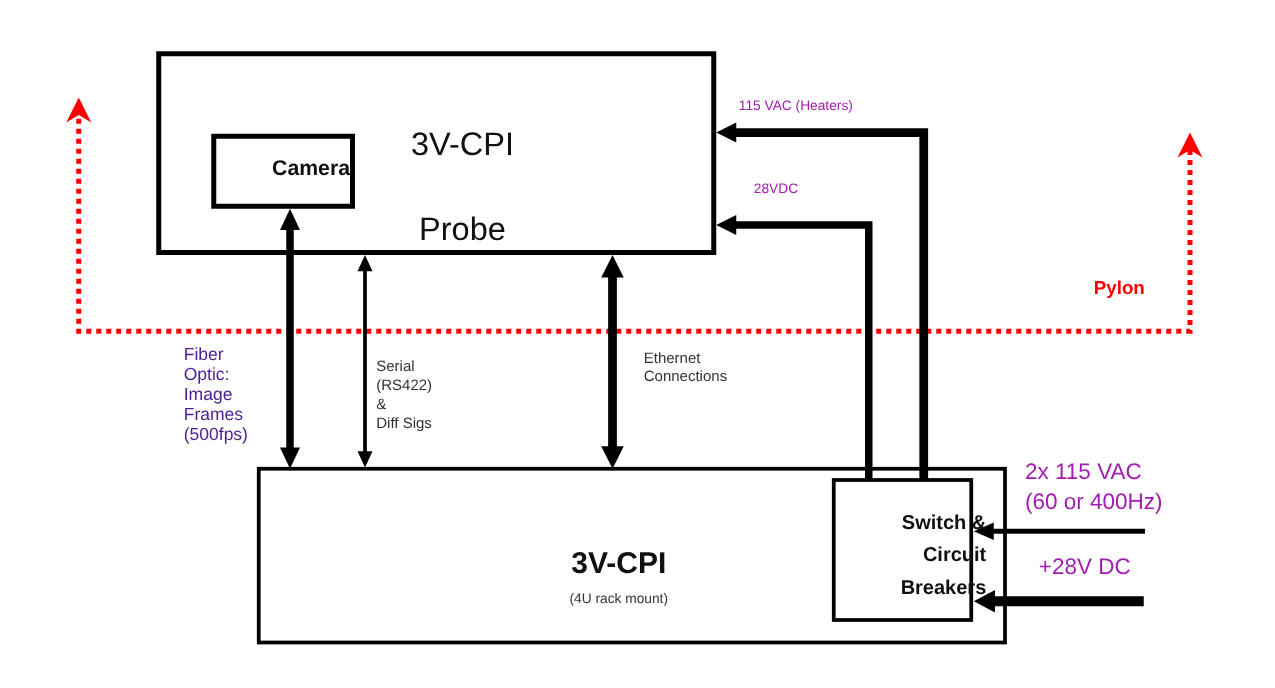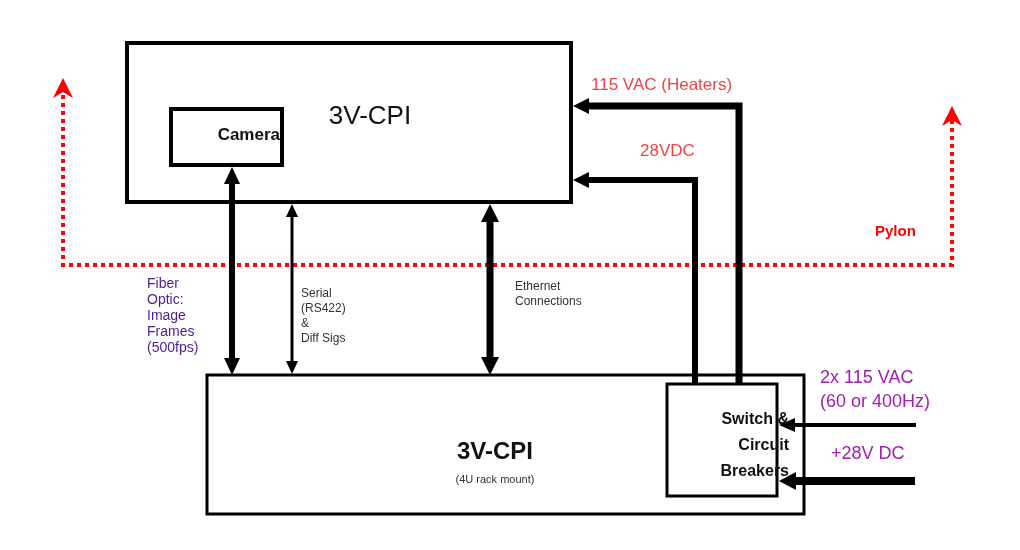--- a/index.html
+++ b/index.html
@@ -3,21 +3,21 @@
 <meta charset="utf-8">
 <style>
   html, body { margin: 0; padding: 0; background: #ffffff; }
   body { width: 1020px; height: 550px; position: relative; overflow: hidden; font-family: "Liberation Sans", sans-serif; }
   svg#diagram { position: absolute; left: 0; top: 0; }
   .lbl { position: absolute; color: #111; font-family: "Liberation Sans", sans-serif; white-space: pre-line; }
   .title-lg { font-size: 26px; font-weight: normal; text-align: center; line-height: 34px; }
   .title-bold { font-size: 24px; font-weight: bold; text-align: center; line-height: 28px; }
   .box-label { font-size: 18px; font-weight: bold; text-align: right; }
   .sm { font-size: 12px; line-height: 15px; color: #333; }
-  .md { font-size: 17px; line-height: 22px; color: #ef4444; }
+  .md { font-size: 11px; line-height: 22px; color: #a21caf; }
   .lg { font-size: 18px; line-height: 24px; color: #a21caf; }
   .pylon { font-size: 15px; font-weight: bold; color: #ff0000; }
 </style>
 </head>
 <body>
 
 <svg id="diagram" width="1020" height="550" viewBox="0 0 1020 550">
   <defs>
     <marker id="arrowBlk" markerWidth="4" markerHeight="4" refX="2" refY="2" orient="auto" markerUnits="strokeWidth">
       <path d="M0,0 L4,2 L0,4 z" fill="#000"></path>
@@ -72,20 +72,21 @@
   </g>
 
   <g>
     <line x1="915" y1="481" x2="792" y2="481" stroke="#000" stroke-width="8"></line>
     <path d="M779,481 L796,472 L796,490 Z" fill="#000"></path>
   </g>
 </svg>
 
 <div class="lbl title-lg" style="left:290px; top:64px; width:160px;">
   <div>3V-CPI</div>
+  <div>Probe</div>
 </div>
 <div class="lbl box-label" style="left:173px; top:125px; width:107px; font-size:17px;">Camera</div>
 
 <div class="lbl title-bold" style="left:430px; top:409px; width:130px;">
   <div>3V-CPI</div>
 </div>
 <div class="lbl sm" style="left:440px; top:472px; width:110px; text-align:center; font-size:11px;">(4U rack mount)</div>
 <div class="lbl box-label" style="left:669px; top:406px; width:120px; font-size:16px; line-height:26px;">Switch &amp;
 Circuit
 Breakers</div>
@@ -95,19 +96,19 @@
 Image
 Frames
 (500fps)</div>
 <div class="lbl sm" style="left:301px; top:286px;">Serial
 (RS422)
 &amp;
 Diff Sigs</div>
 <div class="lbl sm" style="left:515px; top:279px;">Ethernet
 Connections</div>
 <div class="lbl md" style="left:591px; top:74px;">115 VAC (Heaters)</div>
-<div class="lbl md" style="left:603px; top:140px;margin-left:37px;">28VDC</div>
+<div class="lbl md" style="left:603px; top:140px;">28VDC</div>
 
 <div class="lbl lg" style="left:820px; top:365px;">2x 115 VAC
 (60 or 400Hz)</div>
 <div class="lbl lg" style="left:831px; top:441px;">+28V DC</div>
 
 <div class="lbl pylon" style="left:875px; top:222px;">Pylon</div>
 
 </body></html>

